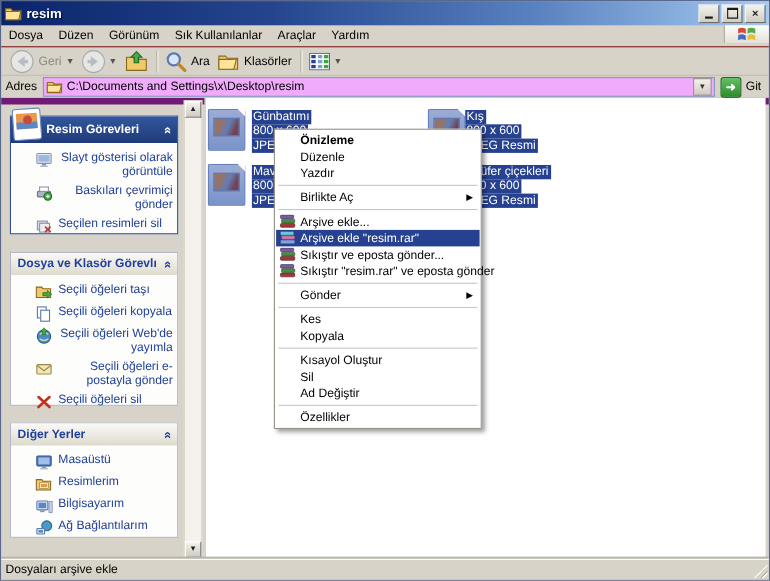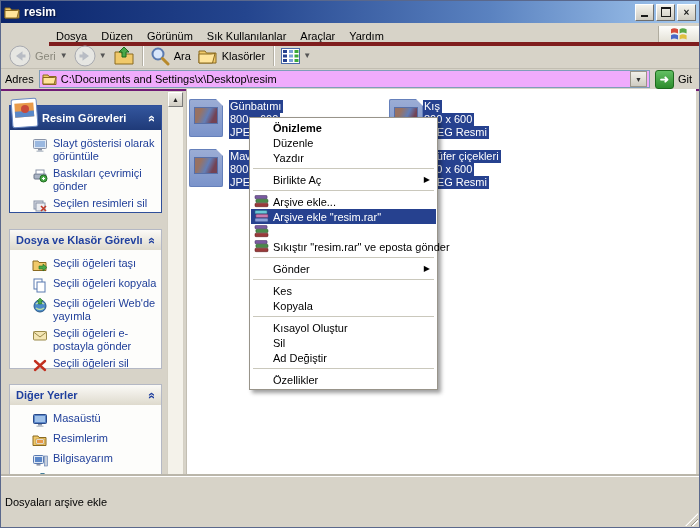--- a/index.html
+++ b/index.html
@@ -11,47 +11,47 @@
     display:flex;align-items:center;padding:0 3px;}
   .t-icon{width:16px;height:14px;display:inline-block;}
   .title-text{color:#fff;font-weight:bold;font-size:12px;margin-left:4px;flex:1;text-shadow:1px 1px 1px #05123a;}
   .winbtns{display:flex;gap:2px;}
   .wbtn{width:17px;height:15px;background:linear-gradient(#f4f2ec,#cfccc2);border:1px solid;
     border-color:#ffffff #6e6e6e #6e6e6e #ffffff;display:flex;align-items:center;justify-content:center;
     font-size:10px;font-weight:bold;color:#1a1a1a;cursor:default;}
   .glyph-min{width:7px;height:2px;background:#1a1a1a;margin-top:7px;}
   .glyph-max{width:8px;height:7px;border:1px solid #1a1a1a;border-top-width:2px;}
   
-  .menubar{position:absolute;top:22px;left:0;right:0;height:19px;display:flex;align-items:flex-end;
-    border-bottom:4px solid #7f1d1d;margin-left:48px;}
+  .menubar{position:absolute;top:22px;left:0;right:0;height:19px;display:flex;align-items:flex-start;
+    border-bottom:1px solid #7f1d1d;}
   .menu-item{padding:3px 7px 0 7px;}
   .logo-box{margin-left:auto;width:40px;display:flex;align-items:center;justify-content:center;
     border-left:1px solid #b0ac9f;background:linear-gradient(#fdfdfb,#e4e1d6);}
   
   .toolbar{position:absolute;top:42px;left:0;right:0;height:25px;display:flex;align-items:center;
     padding:0 5px;border-bottom:1px solid #c2beb2;}
   .tbtn{display:flex;align-items:center;gap:3px;padding:1px 3px;}
   .tb-label{margin:0 1px;}
   .tb-label.dis{color:#8a887c;}
   .caret{font-size:8px;color:#555;line-height:8px;}
   .tb-sep{width:1px;height:20px;background:#b4b0a4;margin:0 4px;box-shadow:1px 0 0 #fff;}
   
   .addressbar{position:absolute;top:68px;left:0;right:0;height:20px;display:flex;align-items:center;
-    padding:0 4px;border-bottom:2px solid #701a75;gap:5px;}
+    padding:0 4px;border-bottom:6px solid #701a75;gap:5px;}
   .addr-input{flex:1;height:16px;background:#f0abfc;border:1px solid #7f9db9;display:flex;align-items:center;
     padding:0 2px;gap:4px;}
   .addr-drop{margin-left:auto;width:15px;height:14px;background:linear-gradient(#f2f0ea,#cfccc2);
     border:1px solid #9a968a;display:flex;align-items:center;justify-content:center;font-size:7px;color:#333;}
   .git{display:flex;align-items:center;gap:4px;padding-right:3px;}
   .git-icon{width:17px;height:17px;background:linear-gradient(#63c063,#2c8c2c);border:1px solid #1d6b1d;
     border-radius:3px;color:#fff;font-weight:bold;font-size:11px;display:flex;align-items:center;justify-content:center;}
   
   .content{position:absolute;left:185px;top:88px;right:3px;bottom:18px;background:#fff;border-left:1px solid #c2beb2;}
   
-  .panel{position:absolute;left:8px;width:153px;background:#fdfdfb;box-sizing:border-box;}
+  .panel{position:absolute;left:8px;width:153px;background:#fdfdfb;box-sizing:border-box;text-align:right;}
   .panel.p1{top:104px;height:108px;border:1px solid #2f4f9a;}
   .panel.p2{top:228px;height:140px;border:1px solid #b4b8c4;}
   .panel.p3{top:383px;height:105px;border:1px solid #b4b8c4;}
   .ph1{height:24px;background:linear-gradient(#33569e,#1f3a78);color:#fff;font-weight:bold;
     display:flex;align-items:center;padding-left:32px;position:relative;}
   .ph2{height:20px;background:linear-gradient(#fbfaf7,#dedacd);color:#1f3f9e;font-weight:bold;
     display:flex;align-items:center;padding:0 6px;position:relative;}
   .chev{position:absolute;right:6px;top:50%;display:inline-block;transform:translateY(-46%) rotate(-90deg);
     font-size:12px;font-weight:bold;}
   .ph1 .chev{color:#fff;}
@@ -84,21 +84,21 @@
     border:1px solid #98948a;box-shadow:inset 1px 1px 0 #fff,3px 3px 4px rgba(0,0,0,0.38);
     padding:2px 1px;box-sizing:border-box;}
   .ctx-item{height:15px;display:flex;align-items:center;padding:0 12px 0 22px;position:relative;white-space:nowrap;}
   .ctx-item.bold{font-weight:bold;}
   .ctx-item.hl{background:#26418f;color:#fff;}
   .ctx-sep{height:1px;background:#cac8bc;margin:3px 2px;}
   .ctx-arrow{position:absolute;right:6px;font-size:8px;}
   .rar-ic{position:absolute;left:3px;top:1px;width:15px;height:13px;}
   
   .statusbar{position:absolute;left:0;right:0;bottom:0;height:18px;background:#d7d3c8;
-    border-top:1px solid #fff;box-shadow:0 -2px 0 #bab6aa;display:flex;align-items:center;padding:16px 4px;}
+    border-top:1px solid #fff;box-shadow:0 -2px 0 #bab6aa;display:flex;align-items:center;padding:0 4px;}
   .grip{position:absolute;right:1px;bottom:1px;width:13px;height:13px;
     background:repeating-linear-gradient(135deg,transparent 0 3px,#9a968a 3px 4px,#fff 4px 5px);
     clip-path:polygon(100% 0,100% 100%,0 100%);}
 </style>
 </head>
 <body>
 
 <div class="app">
 
   <div class="titlebar">
@@ -409,20 +409,21 @@
           <rect x="1" y="8.8" width="14" height="3.8" rx="1" fill="#8aa0d8" stroke="#3a5090" stroke-width="0.6"></rect>
         </svg>
       <span>Arşive ekle "resim.rar"</span>
     </div>
     <div class="ctx-item">
       <svg class="rar-ic" viewBox="0 0 16 14">
           <rect x="1" y="0.5" width="13" height="3.6" rx="1" fill="#7a5aa0" stroke="#403060" stroke-width="0.6"></rect>
           <rect x="2" y="4.6" width="13" height="3.6" rx="1" fill="#4a8a4a" stroke="#2a5a2a" stroke-width="0.6"></rect>
           <rect x="1" y="8.8" width="14" height="3.8" rx="1" fill="#9a3a3a" stroke="#5a1a1a" stroke-width="0.6"></rect>
         </svg>
+      <span>Sıkıştır ve eposta gönder...</span>
     </div>
     <div class="ctx-item">
       <svg class="rar-ic" viewBox="0 0 16 14">
           <rect x="1" y="0.5" width="13" height="3.6" rx="1" fill="#7a5aa0" stroke="#403060" stroke-width="0.6"></rect>
           <rect x="2" y="4.6" width="13" height="3.6" rx="1" fill="#4a8a4a" stroke="#2a5a2a" stroke-width="0.6"></rect>
           <rect x="1" y="8.8" width="14" height="3.8" rx="1" fill="#9a3a3a" stroke="#5a1a1a" stroke-width="0.6"></rect>
         </svg>
       <span>Sıkıştır "resim.rar" ve eposta gönder</span>
     </div>
     <div class="ctx-sep"></div>

